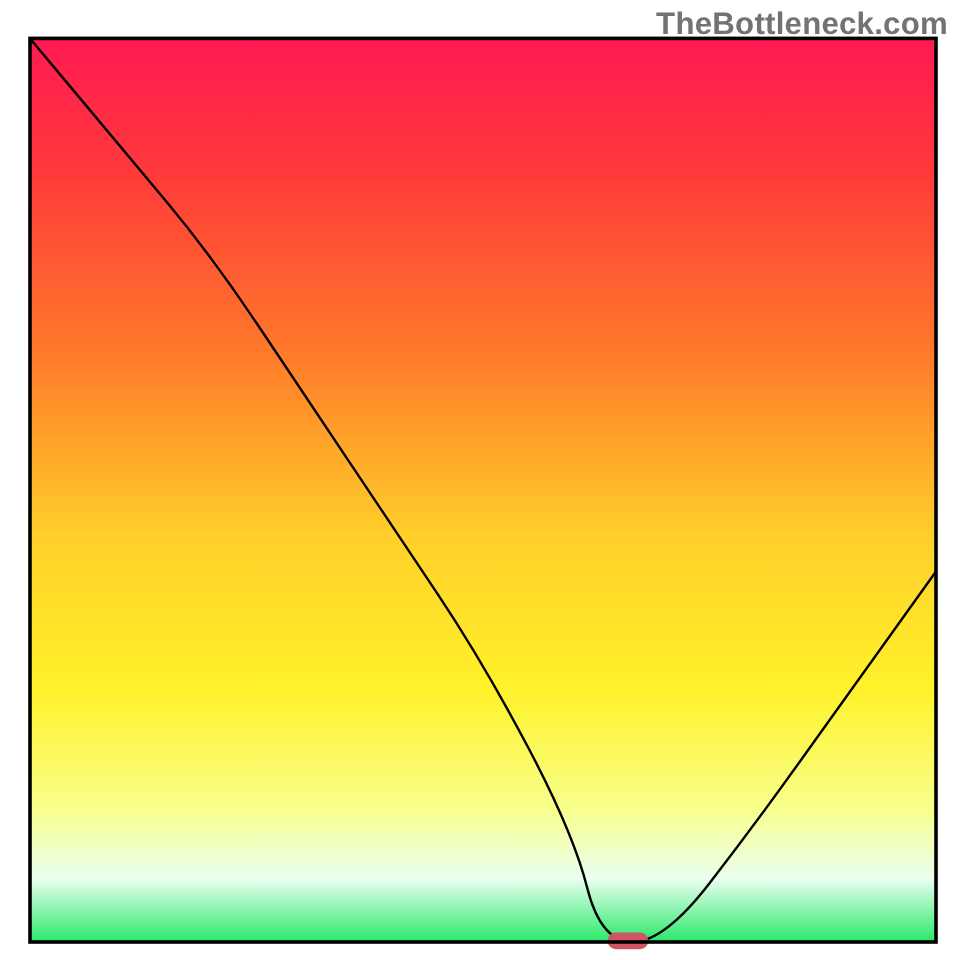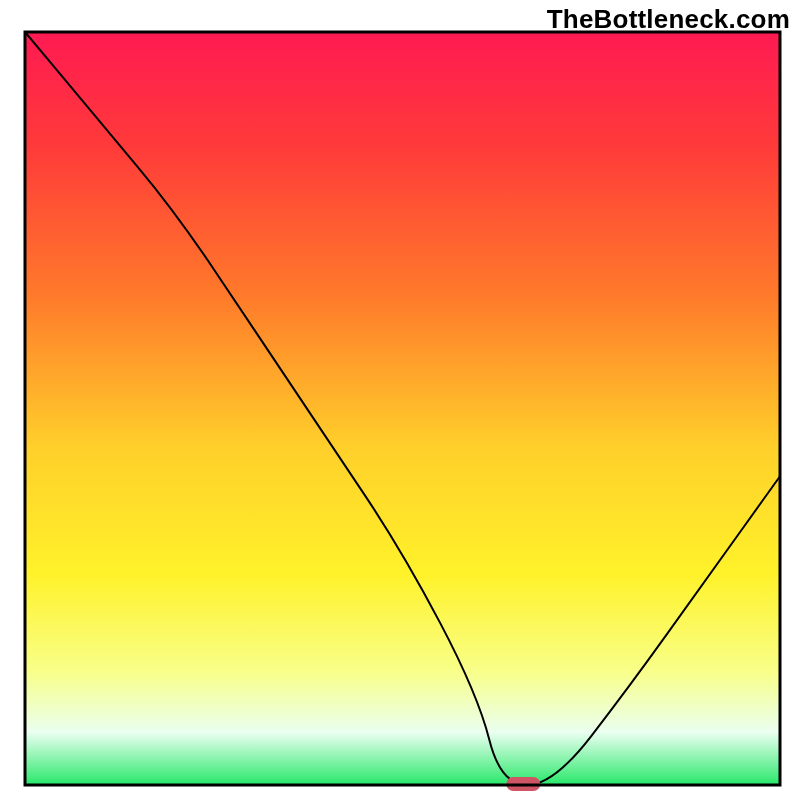--- a/index.html
+++ b/index.html
@@ -14,21 +14,21 @@
     position: relative;
     width: 800px;
     height: 800px;
   }
   .watermark {
     position: absolute;
     top: 4px;
     right: 10px;
     font-size: 26px;
     font-weight: 600;
-    color: #000000;
+    color: #737373;
     letter-spacing: 0.2px;
   }
   svg.chart {
     position: absolute;
     top: 0;
     left: 0;
     width: 800px;
     height: 800px;
     display: block;
   }

